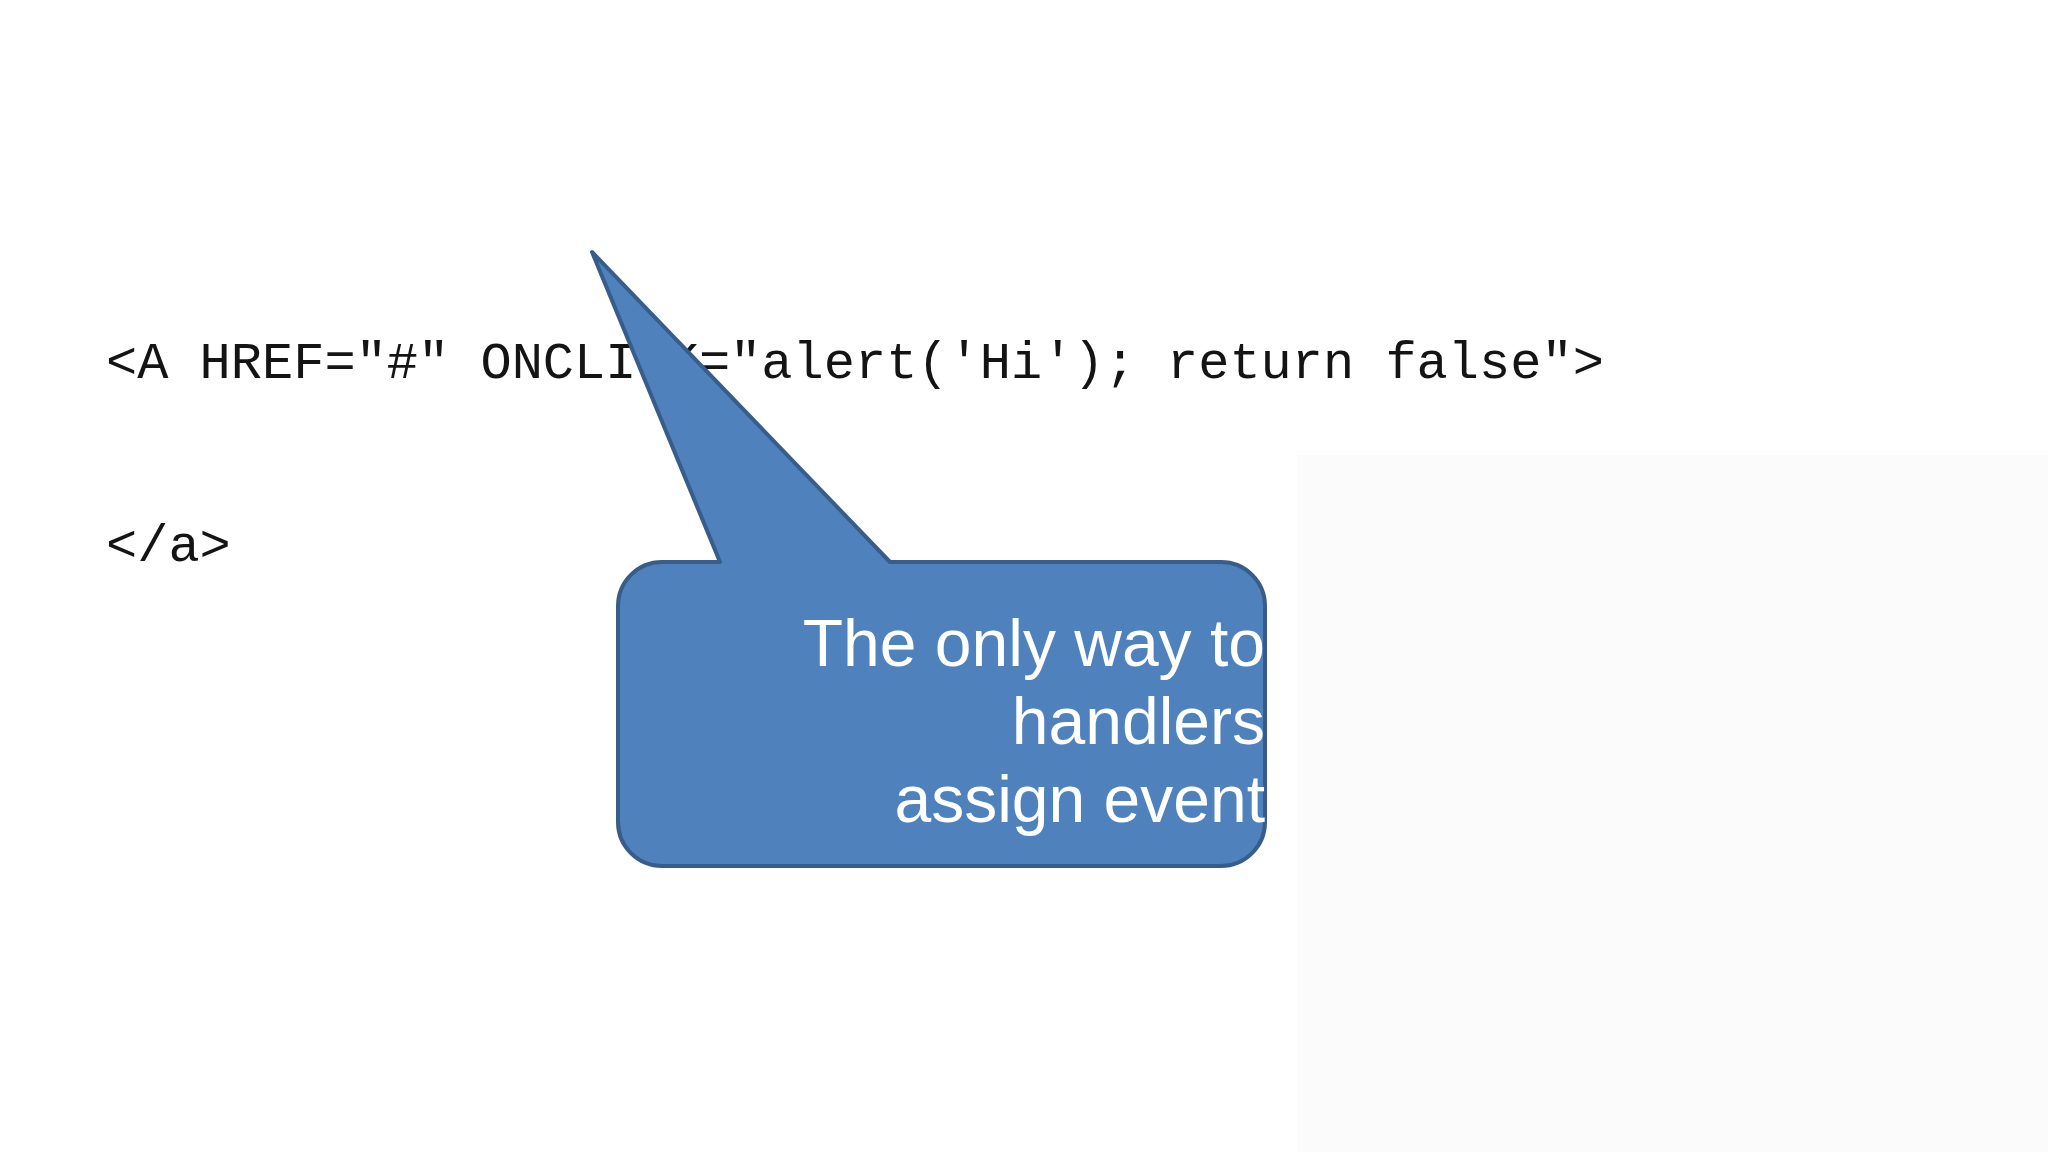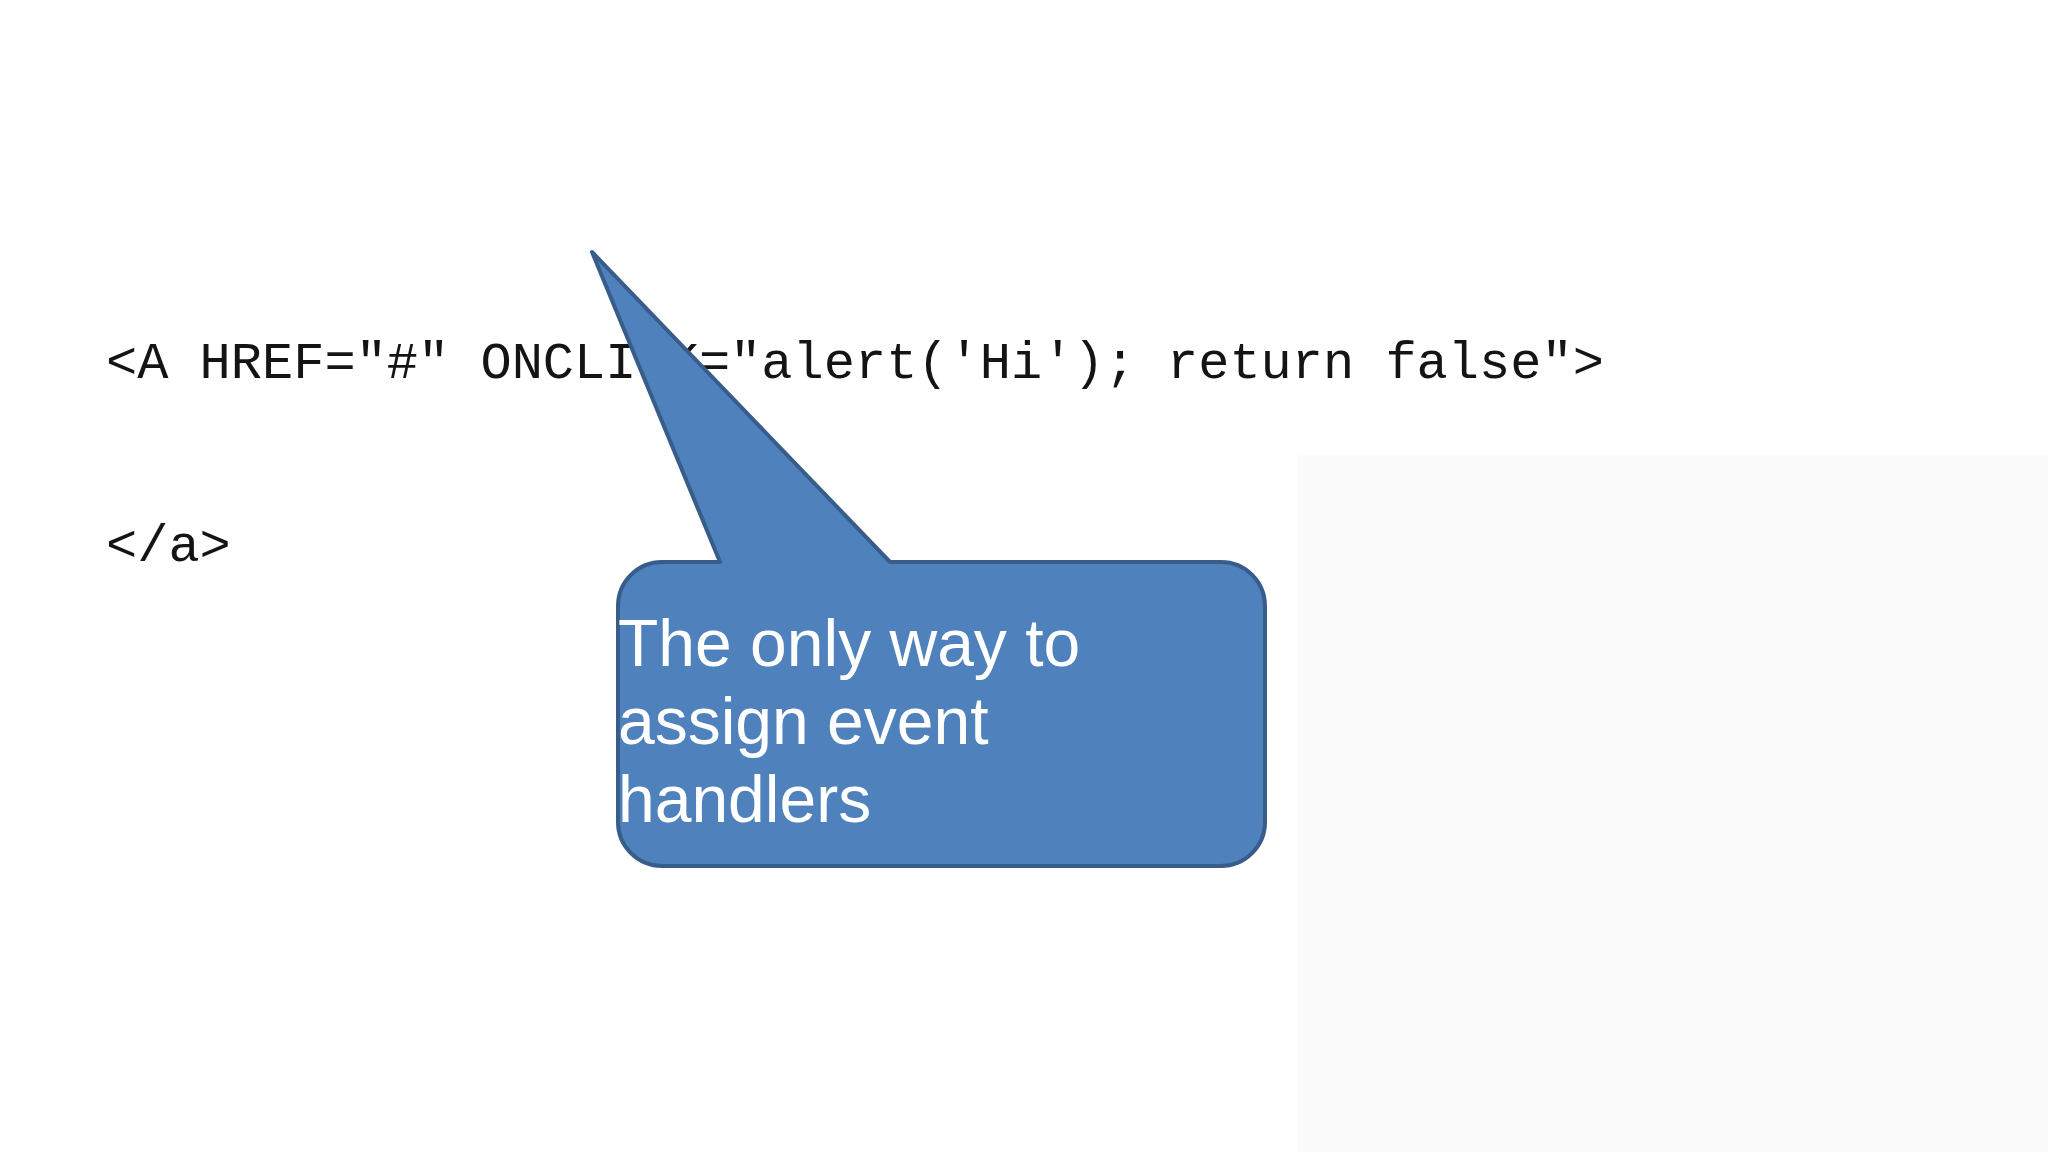--- a/index.html
+++ b/index.html
@@ -48,21 +48,21 @@
   .callout-text {
     position: absolute;
     left: 618px;
     top: 562px;
     width: 647px;
     height: 304px;
     box-sizing: border-box;
     padding-top: 14px;
     display: flex;
     flex-direction: column;
-    align-items: flex-start;
+    align-items: flex-end;
     justify-content: center;
     text-align: center;
     font-size: 66px;
     line-height: 78px;
     font-weight: 400;
     color: #ffffff;
   }
 </style>
 </head>
 <body>
@@ -87,17 +87,17 @@
              A 44 44 0 0 1 1221 866
              L 662 866
              A 44 44 0 0 1 618 822
              L 618 606
              A 44 44 0 0 1 662 562
              Z" stroke-width="4" stroke-linejoin="round" fill="#4f81bd" stroke="#385d8a"></path>
   </svg>
 
   <div class="callout-text" style="color: rgb(255, 255, 255);">
     <div>The only way to</div>
+    <div>handlers</div>
     <div>assign event</div>
-    <div>handlers</div>
   </div>
 
 </div>
 
 </body></html>

